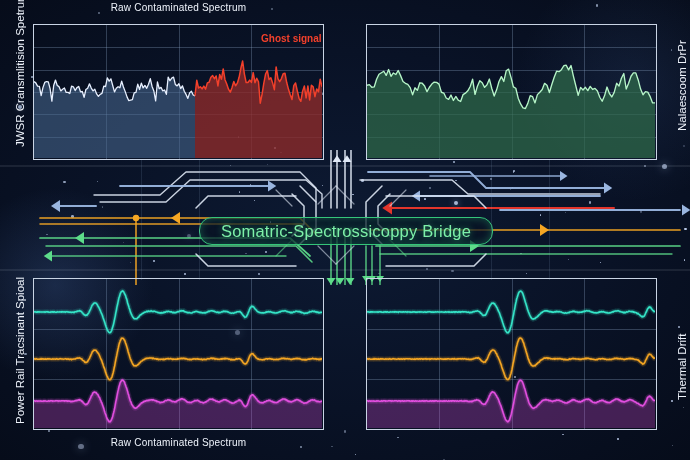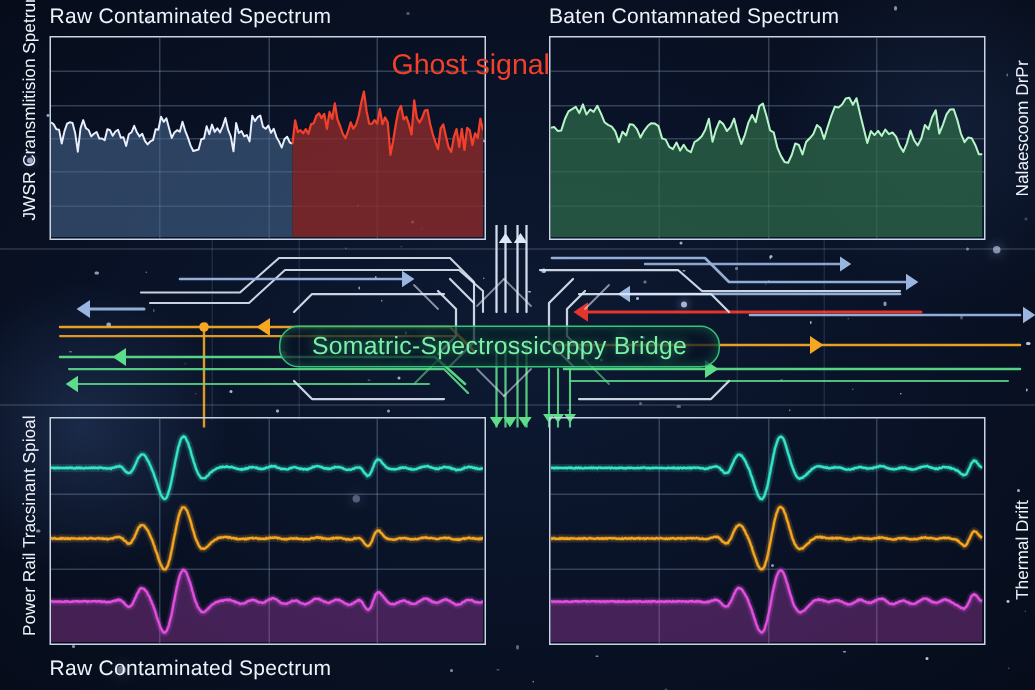--- a/index.html
+++ b/index.html
@@ -21,36 +21,36 @@
   .star{position:absolute;border-radius:50%;background:#cfe0ff;}
 
   
   .panel{position:absolute;border:1.5px solid #c9d4e4;box-sizing:border-box;overflow:hidden;}
   .panel .grid{position:absolute;inset:0;}
   .gl{position:absolute;background:rgba(150,175,210,.30);}
   .glh{left:0;right:0;height:1px;}
   .glv{top:0;bottom:0;width:1px;}
 
   .ptitle{
-    position:absolute;color:#eef3fb;font-size:14px;text-align:left;
+    position:absolute;color:#eef3fb;font-size:10px;text-align:center;
     letter-spacing:.2px;white-space:nowrap;
   }
   .vlabel{
     position:absolute;color:#eef3fb;font-size:11.5px;white-space:nowrap;
     transform-origin:0 0;
   }
   .vlabel.up{transform:rotate(-90deg);}
   .ghost{
-    position:absolute;color:#f2402b;font-size:19px;font-weight:400;white-space:nowrap;
+    position:absolute;color:#f2402b;font-size:10px;font-weight:700;white-space:nowrap;
   }
 
   
   #bridge{position:absolute;left:0;top:150px;width:690px;height:135px;}
   .bridge-label{
-    position:absolute;left:186px;top:217px;width:292px;height:26px;
+    position:absolute;left:199px;top:217px;width:292px;height:26px;
     border:1.5px solid #35c57a;border-radius:13px;
     background:rgba(8,20,36,.72);
     display:flex;align-items:center;justify-content:center;
     color:#7df0a8;font-size:16.5px;letter-spacing:.2px;white-space:nowrap;
     text-shadow:0 0 7px rgba(60,240,140,.65);
     box-shadow:0 0 8px rgba(50,210,130,.35) inset;
   }
   .vsep{position:absolute;background:rgba(150,175,210,.28);width:1px;top:0;bottom:0;}
 </style>
 </head>
@@ -158,21 +158,20 @@
       </div>
     <svg id="svg-tl" width="288" height="133" viewBox="0 0 288 133" preserveAspectRatio="none" style="position:absolute;left:0;top:0;">
         <path d="M0.00 56.62 L1.79 57.84 L3.58 61.14 L5.37 61.42 L7.16 70.68 L8.94 62.61 L10.73 57.45 L12.52 56.53 L14.31 56.89 L16.10 63.61 L17.89 76.11 L19.68 60.46 L21.47 55.06 L23.26 60.45 L25.04 61.65 L26.83 65.94 L28.62 64.20 L30.41 62.96 L32.20 67.43 L33.99 67.35 L35.78 68.50 L37.57 61.14 L39.36 61.82 L41.14 65.57 L42.93 62.64 L44.72 61.47 L46.51 66.79 L48.30 66.49 L50.09 72.28 L51.88 64.50 L53.67 63.17 L55.46 58.85 L57.24 63.12 L59.03 65.93 L60.82 64.13 L62.61 68.92 L64.40 71.27 L66.19 69.32 L67.98 68.43 L69.77 61.15 L71.56 61.49 L73.34 52.82 L75.13 56.21 L76.92 53.84 L78.71 60.53 L80.50 66.95 L82.29 63.26 L84.08 61.76 L85.87 62.79 L87.66 56.19 L89.44 62.04 L91.23 66.62 L93.02 71.90 L94.81 75.69 L96.60 75.14 L98.39 74.64 L100.18 67.85 L101.97 67.35 L103.76 59.16 L105.54 64.46 L107.33 58.08 L109.12 62.93 L110.91 60.47 L112.70 63.30 L114.49 59.24 L116.28 53.62 L118.07 61.47 L119.86 65.99 L121.64 75.94 L123.43 57.02 L125.22 63.73 L127.01 62.36 L128.80 65.94 L130.59 65.00 L132.38 69.33 L134.17 52.10 L135.96 55.76 L137.74 53.12 L139.53 52.06 L141.32 59.43 L143.11 60.88 L144.90 58.74 L146.69 63.54 L148.48 60.87 L150.27 66.27 L152.06 69.41 L153.84 73.36 L155.63 67.88 L157.42 66.18 L159.21 70.00 L161.00 70.79 L 161 133 L 0 133 Z" fill="#4a6c94" fill-opacity="0.55" stroke="none"></path>
         <path d="M161.00 70.79 L162.76 55.22 L164.53 62.98 L166.29 61.76 L168.06 63.85 L169.82 61.11 L171.58 64.16 L173.35 57.90 L175.11 57.20 L176.88 52.24 L178.64 50.58 L180.40 53.74 L182.17 50.98 L183.93 60.90 L185.69 49.57 L187.46 54.16 L189.22 43.96 L190.99 54.70 L192.75 59.00 L194.51 64.16 L196.28 67.18 L198.04 62.47 L199.81 56.56 L201.57 60.82 L203.33 58.19 L205.10 52.32 L206.86 43.28 L208.63 36.04 L210.39 49.09 L212.15 57.49 L213.92 57.54 L215.68 55.07 L217.44 57.38 L219.21 47.62 L220.97 57.73 L222.74 53.30 L224.50 56.73 L226.26 78.17 L228.03 69.33 L229.79 58.32 L231.56 49.03 L233.32 45.62 L235.08 54.58 L236.85 52.79 L238.61 57.91 L240.38 64.67 L242.14 41.93 L243.90 53.55 L245.67 56.65 L247.43 53.61 L249.19 48.69 L250.96 48.24 L252.72 57.53 L254.49 64.35 L256.25 69.75 L258.01 74.47 L259.78 60.61 L261.54 57.92 L263.31 66.00 L265.07 73.27 L266.83 76.28 L268.60 66.23 L270.36 61.07 L272.13 72.88 L273.89 60.92 L275.65 74.94 L277.42 60.18 L279.18 61.83 L280.94 71.67 L282.71 63.90 L284.47 66.82 L286.24 54.14 L288.00 61.76 L 288 133 L 161 133 Z" fill="#8c2b2b" fill-opacity="0.80" stroke="none"></path>
         <path d="M0.00 56.62 L1.79 57.84 L3.58 61.14 L5.37 61.42 L7.16 70.68 L8.94 62.61 L10.73 57.45 L12.52 56.53 L14.31 56.89 L16.10 63.61 L17.89 76.11 L19.68 60.46 L21.47 55.06 L23.26 60.45 L25.04 61.65 L26.83 65.94 L28.62 64.20 L30.41 62.96 L32.20 67.43 L33.99 67.35 L35.78 68.50 L37.57 61.14 L39.36 61.82 L41.14 65.57 L42.93 62.64 L44.72 61.47 L46.51 66.79 L48.30 66.49 L50.09 72.28 L51.88 64.50 L53.67 63.17 L55.46 58.85 L57.24 63.12 L59.03 65.93 L60.82 64.13 L62.61 68.92 L64.40 71.27 L66.19 69.32 L67.98 68.43 L69.77 61.15 L71.56 61.49 L73.34 52.82 L75.13 56.21 L76.92 53.84 L78.71 60.53 L80.50 66.95 L82.29 63.26 L84.08 61.76 L85.87 62.79 L87.66 56.19 L89.44 62.04 L91.23 66.62 L93.02 71.90 L94.81 75.69 L96.60 75.14 L98.39 74.64 L100.18 67.85 L101.97 67.35 L103.76 59.16 L105.54 64.46 L107.33 58.08 L109.12 62.93 L110.91 60.47 L112.70 63.30 L114.49 59.24 L116.28 53.62 L118.07 61.47 L119.86 65.99 L121.64 75.94 L123.43 57.02 L125.22 63.73 L127.01 62.36 L128.80 65.94 L130.59 65.00 L132.38 69.33 L134.17 52.10 L135.96 55.76 L137.74 53.12 L139.53 52.06 L141.32 59.43 L143.11 60.88 L144.90 58.74 L146.69 63.54 L148.48 60.87 L150.27 66.27 L152.06 69.41 L153.84 73.36 L155.63 67.88 L157.42 66.18 L159.21 70.00 L161.00 70.79" fill="none" stroke="#e8f0ff" stroke-width="1.3" stroke-linejoin="round"></path>
         <path d="M161.00 70.79 L162.76 55.22 L164.53 62.98 L166.29 61.76 L168.06 63.85 L169.82 61.11 L171.58 64.16 L173.35 57.90 L175.11 57.20 L176.88 52.24 L178.64 50.58 L180.40 53.74 L182.17 50.98 L183.93 60.90 L185.69 49.57 L187.46 54.16 L189.22 43.96 L190.99 54.70 L192.75 59.00 L194.51 64.16 L196.28 67.18 L198.04 62.47 L199.81 56.56 L201.57 60.82 L203.33 58.19 L205.10 52.32 L206.86 43.28 L208.63 36.04 L210.39 49.09 L212.15 57.49 L213.92 57.54 L215.68 55.07 L217.44 57.38 L219.21 47.62 L220.97 57.73 L222.74 53.30 L224.50 56.73 L226.26 78.17 L228.03 69.33 L229.79 58.32 L231.56 49.03 L233.32 45.62 L235.08 54.58 L236.85 52.79 L238.61 57.91 L240.38 64.67 L242.14 41.93 L243.90 53.55 L245.67 56.65 L247.43 53.61 L249.19 48.69 L250.96 48.24 L252.72 57.53 L254.49 64.35 L256.25 69.75 L258.01 74.47 L259.78 60.61 L261.54 57.92 L263.31 66.00 L265.07 73.27 L266.83 76.28 L268.60 66.23 L270.36 61.07 L272.13 72.88 L273.89 60.92 L275.65 74.94 L277.42 60.18 L279.18 61.83 L280.94 71.67 L282.71 63.90 L284.47 66.82 L286.24 54.14 L288.00 61.76" fill="none" stroke="#f2402b" stroke-width="1.5" stroke-linejoin="round"></path>
       </svg>
   </div>
   <div class="ghost" style="left:261px;top:33px;">Ghost signal</div>
 
-  <div class="ptitle" style="left:366px;top:2px;width:291px;">Baten Contamnated Spectrum</div>
   <div class="vlabel up" style="left:676px;top:131px;">Nalaescoom DrPr</div>
 
   <div class="panel" id="p-tr" style="left:366px;top:24px;width:291px;height:136px;">
     <div class="grid">
         <div class="gl glh" style="top: 16.6667%;"></div>
         <div class="gl glh" style="top: 33.3333%;"></div>
         <div class="gl glh" style="top: 50%;"></div>
         <div class="gl glh" style="top: 66.6667%;"></div>
         <div class="gl glh" style="top: 83.3333%;"></div>
         <div class="gl glv" style="left: 25%;"></div>

